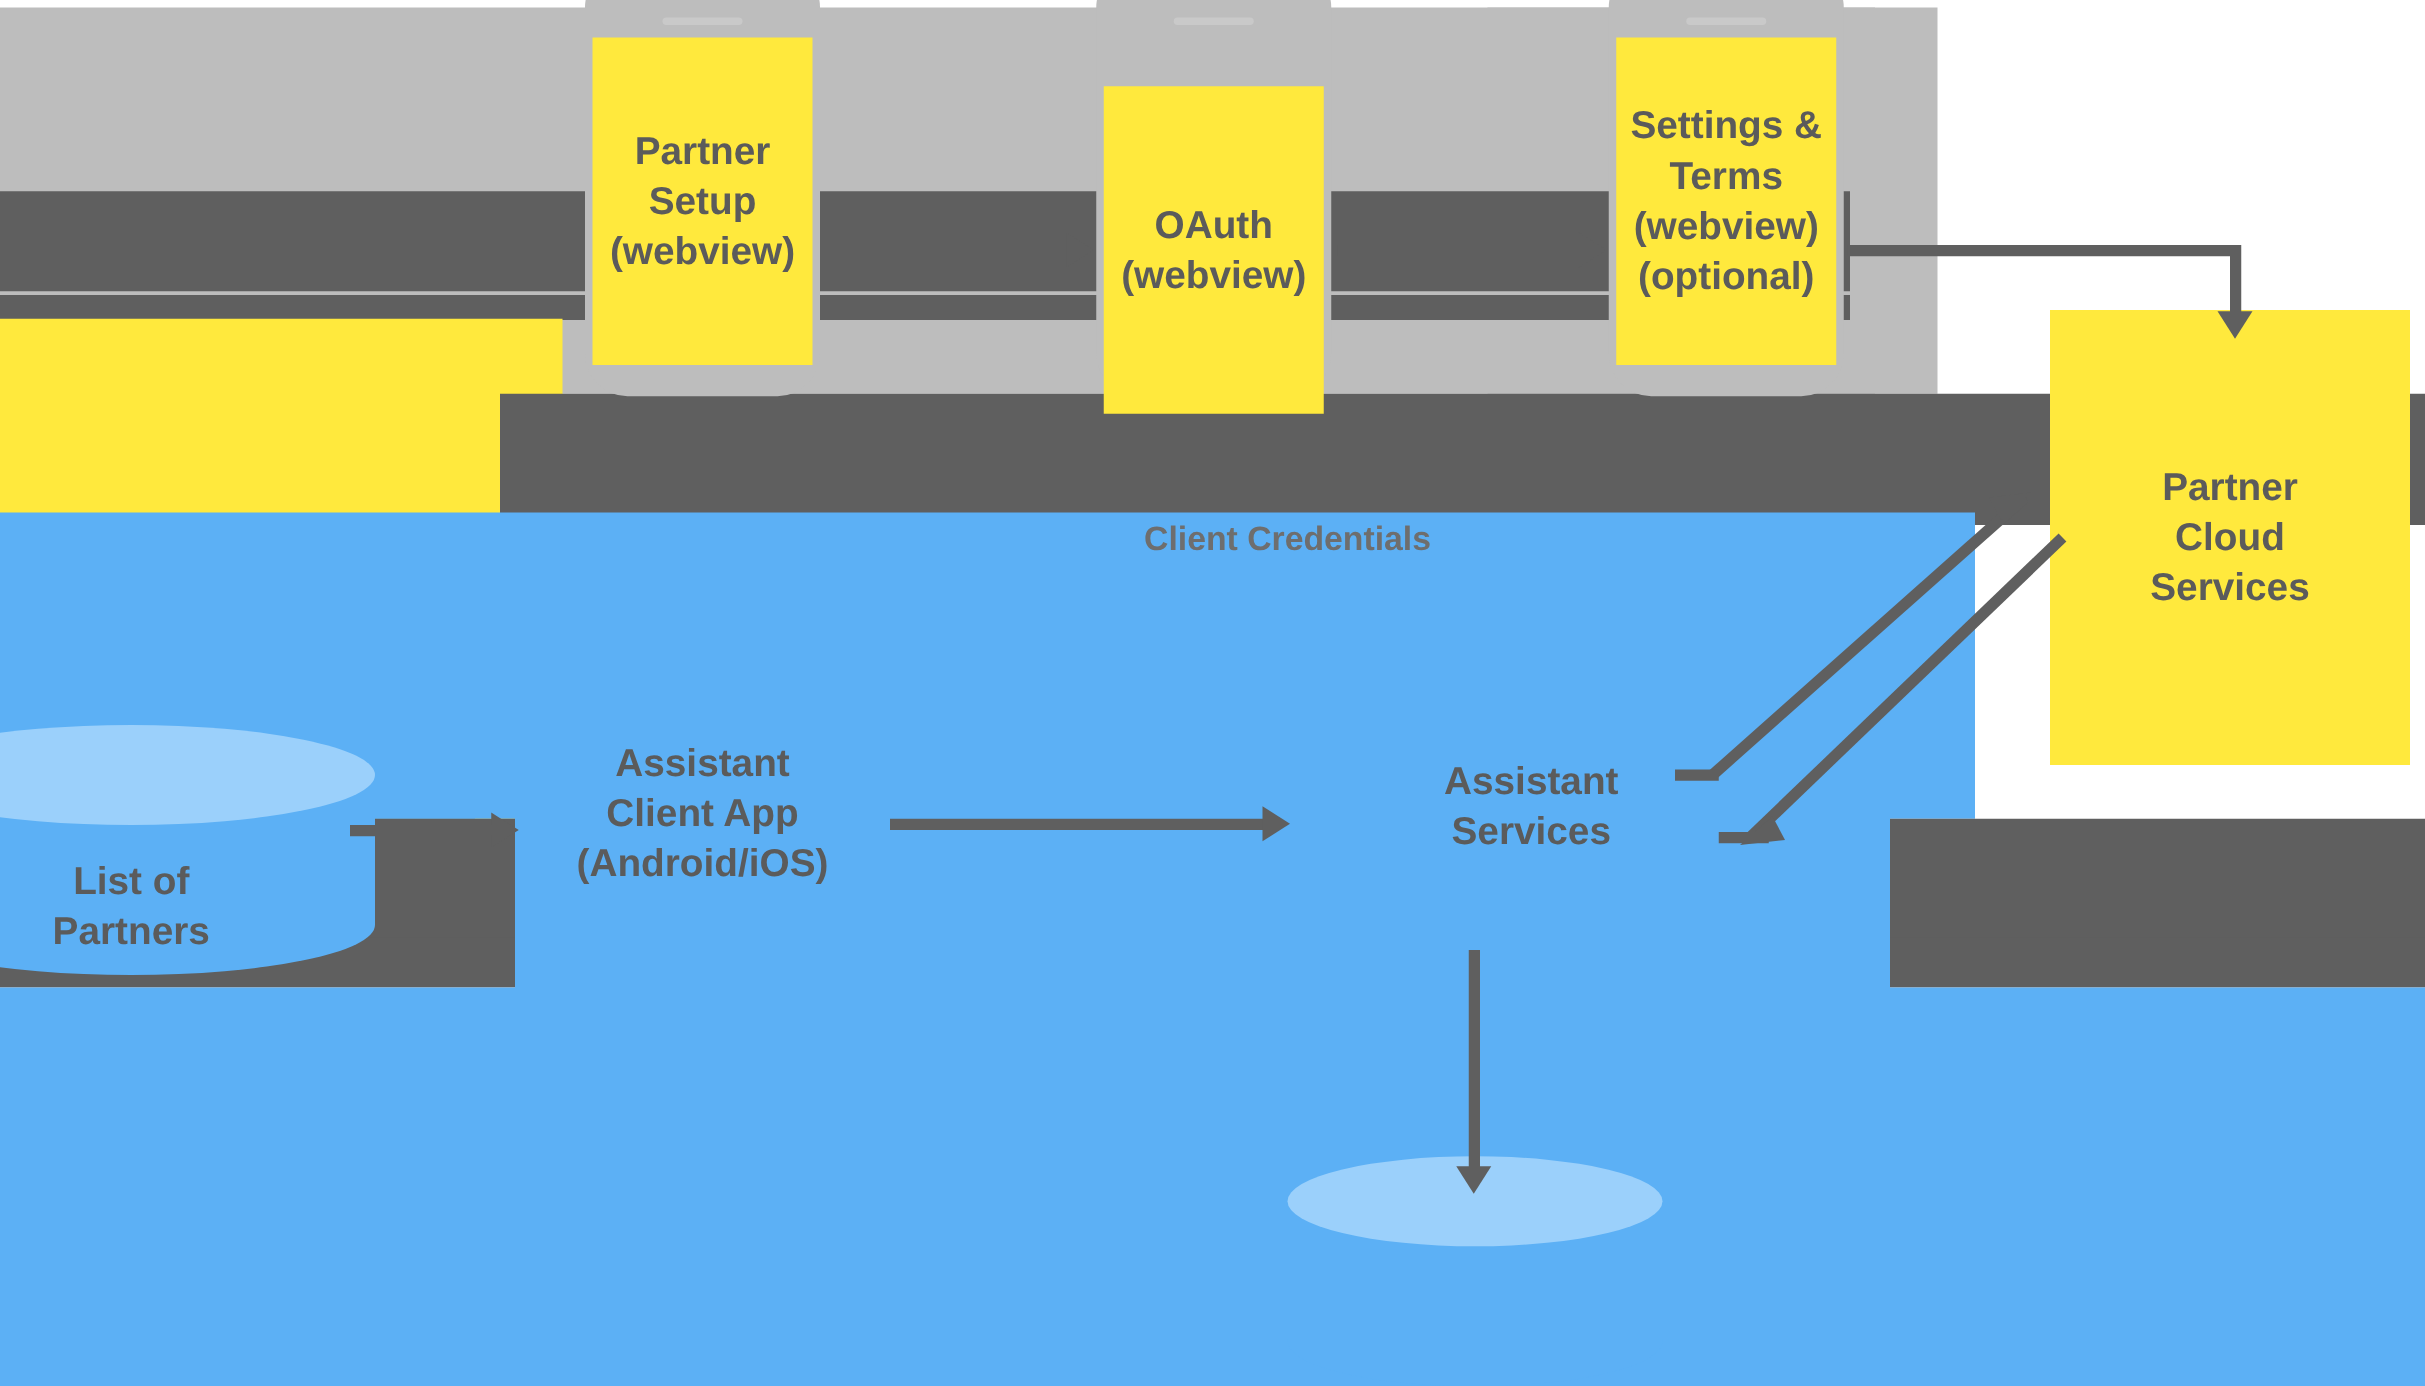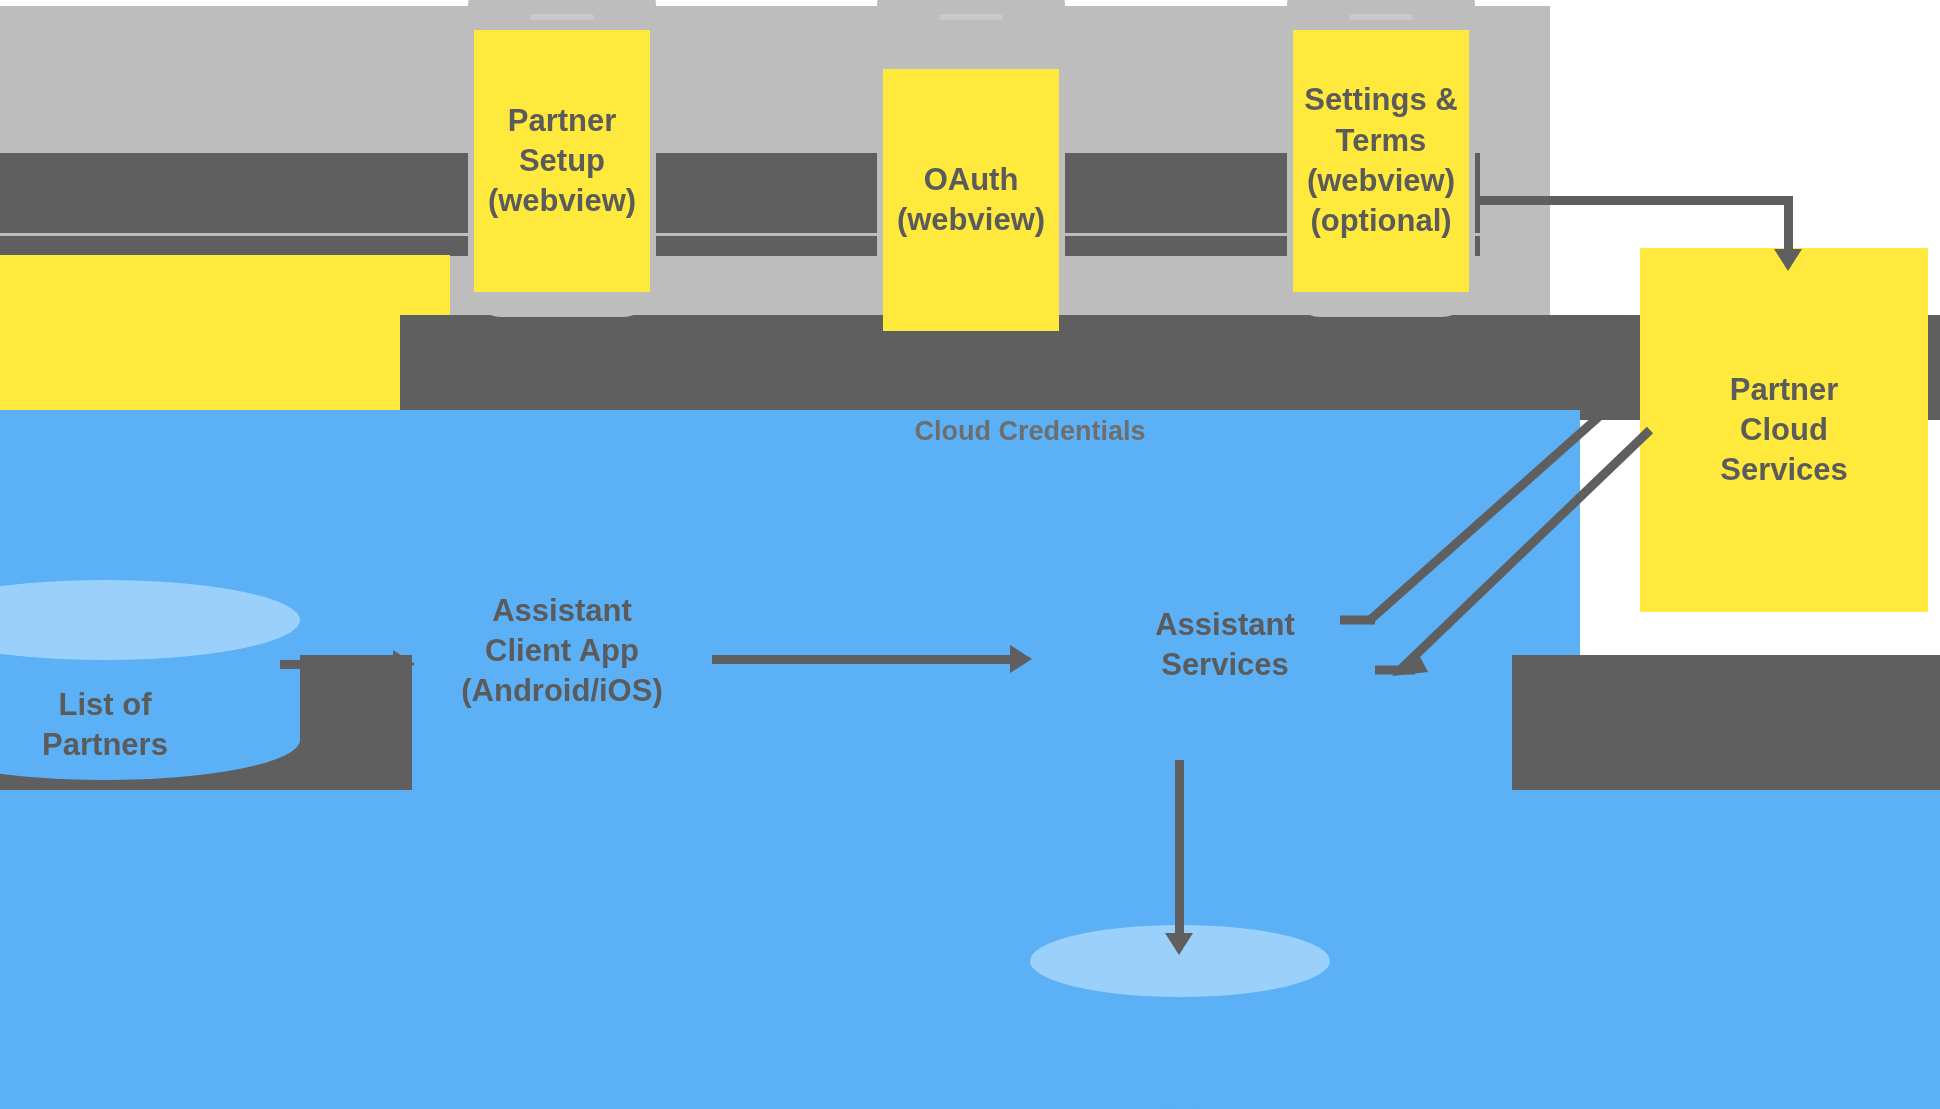--- a/index.html
+++ b/index.html
@@ -208,21 +208,21 @@
   </div>
 
   <div class="abs arrow-h" style="left:280px; top:660px; width:115px;">
     <div class="head"></div>
   </div>
 
   <div class="abs arrow-h" style="left:712px; top:655px; width:300px;">
     <div class="head"></div>
   </div>
 
-  <div class="abs label-faint" style="left:880px; top:415px; width:300px;">Cloud Credentials</div>
+  <div class="abs label-faint" style="left:880px; top:415px; width:300px;">Client Credentials</div>
 
   <div class="abs arrow-diag" style="left:1320px; top:380px; width:400px; height:260px;">
     <svg width="400" height="260" viewBox="0 0 400 260">
       <path d="M 50 240 L 300 18" stroke="#5f5f5f" stroke-width="9" fill="none"></path>
       <path d="M 305 14 l -34 4 l 10 18 z" fill="#5f5f5f"></path>
       <path d="M 20 240 L 55 240" stroke="#5f5f5f" stroke-width="9" fill="none"></path>
     </svg>
   </div>
 
   <div class="abs arrow-diag" style="left:1320px; top:420px; width:400px; height:300px;">

